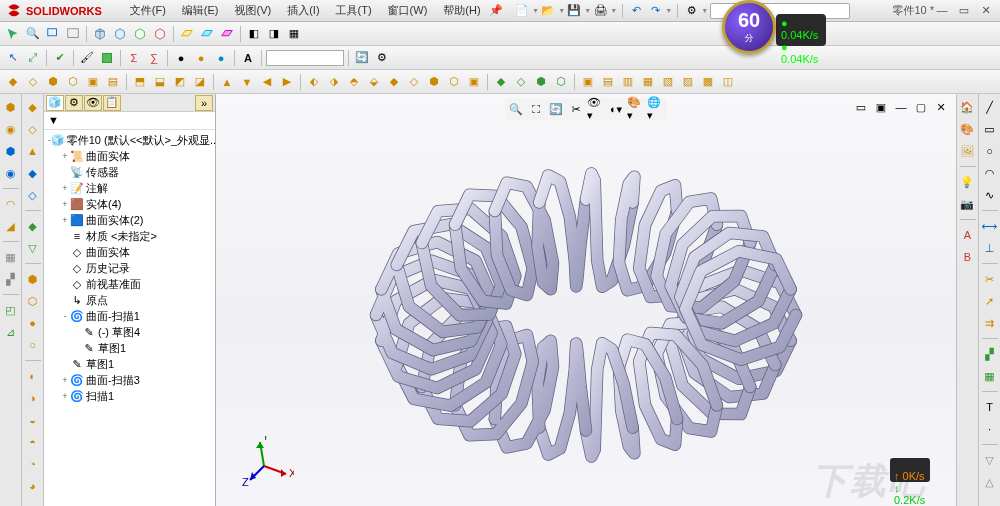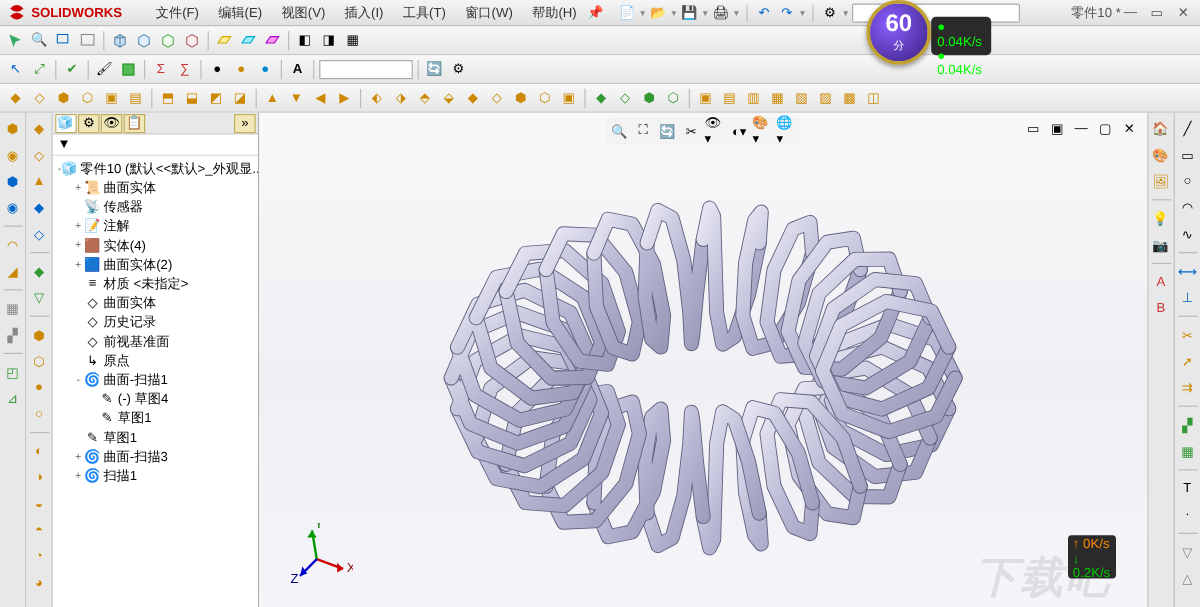--- a/index.html
+++ b/index.html
@@ -48,21 +48,21 @@
 .vp-toolbar-r { position: absolute; top: 4px; right: 6px; display: flex; gap: 2px; }
 .triad { position: absolute; left: 18px; bottom: 40px; }
 .model-area { position: absolute; inset: 0; display: flex; align-items: center; justify-content: center; }
 .watermark { position: absolute; right: 30px; bottom: 30px; font-size: 36px; color: rgba(120,120,120,0.18); font-weight: bold; font-style: italic; letter-spacing: 2px; }
 
 
 .score-badge { position: absolute; top: 0; right: 224px; width: 54px; height: 54px; border-radius: 50%; background: radial-gradient(circle at 35% 35%, #8a5fff, #3a2080); border: 3px solid #c0a030; display: flex; flex-direction: column; align-items: center; justify-content: center; color: #fff; box-shadow: 0 2px 4px rgba(0,0,0,0.4); z-index: 10; }
 .score-num { font-size: 20px; font-weight: bold; }
 .score-unit { font-size: 9px; }
 .score-side { position: absolute; top: 14px; right: 174px; width: 50px; height: 32px; background: #2a2a2a; border-radius: 4px; color: #0f0; font-size: 8px; padding: 3px 5px; z-index: 9; }
-.stat-small { position: absolute; right: 26px; bottom: 54px; width: 40px; height: 36px; background: #2a2a2a; border-radius: 3px; color: #f80; font-size: 8px; padding: 2px 4px; }
+.stat-small { position: absolute; right: 26px; bottom: 54px; width: 40px; height: 14px; background: #2a2a2a; border-radius: 3px; color: #f80; font-size: 8px; padding: 12px 4px; }
 
 
 .ico { width: 14px; height: 14px; }
 </style>
 </head>
 <body>
 
 <div class="menu-bar">
   <div class="logo">
     <svg viewBox="0 0 20 20" width="16" height="16">

